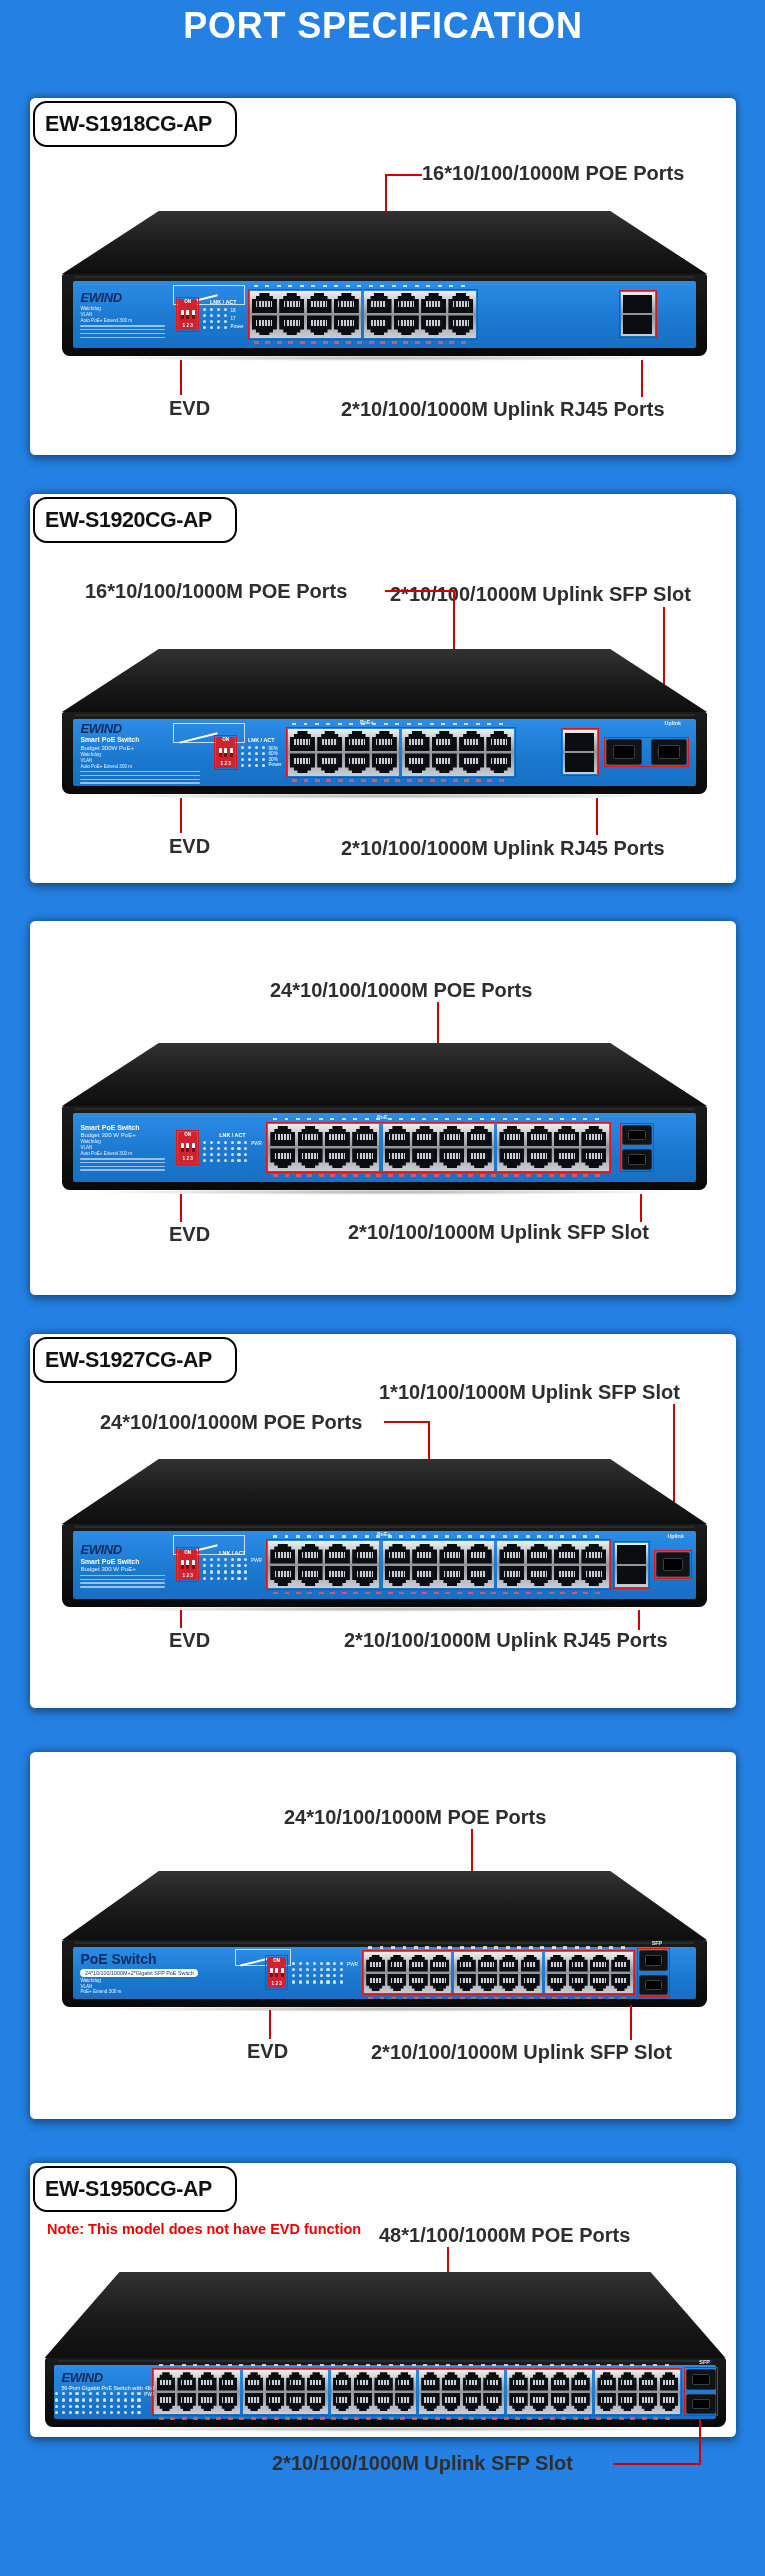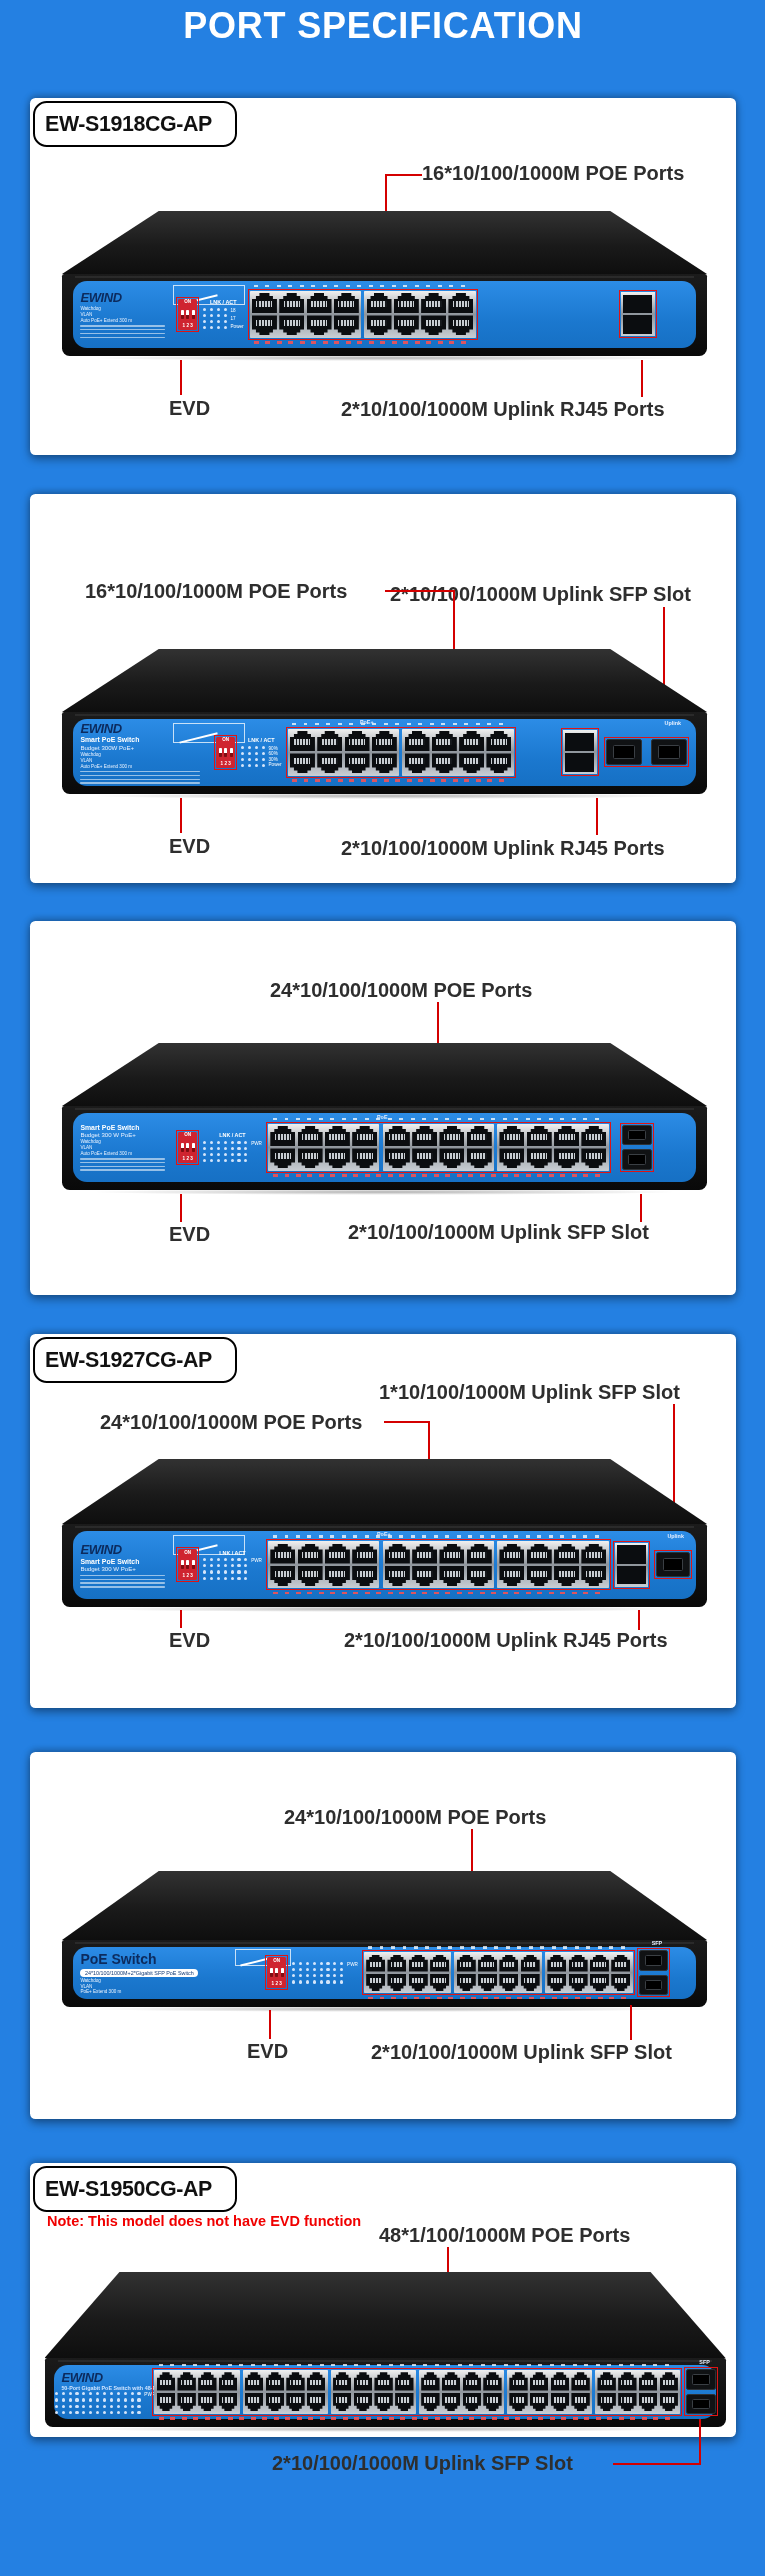--- a/index.html
+++ b/index.html
@@ -23,21 +23,21 @@
   .device{position:absolute;left:32px;width:645px;}
   .device::after{content:"";position:absolute;left:4%;right:4%;bottom:-5.4px;height:6.9px;
     background:radial-gradient(ellipse at center,rgba(0,0,0,.30),transparent 70%);}
   .sw-top{position:absolute;left:0;right:0;top:0;height:var(--toph);
     background:linear-gradient(180deg,#323232,#1a1a1a 55%,#0e0e0e);
     clip-path:polygon(15% 0,85% 0,100% 100%,0 100%);}
   .sw-front{position:absolute;left:0;right:0;top:var(--toph);bottom:0;
     background:linear-gradient(180deg,#1b1b1b,#090909);border-radius:2.3px 2.3px 7.7px 7.7px;}
   .sw-front::before{content:"";position:absolute;left:2%;right:2%;top:2.3px;height:1.5px;
     background:rgba(255,255,255,.07);}
-  .sw-panel{position:absolute;left:10.7px;right:10.7px;top:6.9px;bottom:8.4px;border-radius:14px;
+  .sw-panel{position:absolute;left:10.7px;right:10.7px;top:6.9px;bottom:8.4px;border-radius:2px;
     background:linear-gradient(180deg,#2c8ce6 0%,#1b78cf 60%,#1670c4 100%);
     display:flex;align-items:center;padding:0 7.7px;gap:6.1px;box-sizing:border-box;}
 
   .d0{top:113px;height:145px;--toph:63px;--pw:25px;--ph:20px;--tw:92px;}
   .d1{top:155px;height:145px;--toph:63px;--pw:25px;--ph:20px;--tw:130px;}
   .d2{top:122px;height:147px;--toph:63px;--pw:25px;--ph:20px;--tw:92px;}
   .d3{top:125px;height:148px;--toph:65px;--pw:25px;--ph:20px;--tw:92px;}
   .d4{top:119px;height:136px;--toph:69px;--pw:19px;--ph:17px;--tw:181px;}
   .d5{left:14.5px;width:681px;top:109px;height:155px;--toph:86px;--pw:18.4px;--ph:18.4px;--tw:87px;}
   .d5 .sw-top{clip-path:polygon(11% 0,89% 0,100% 100%,0 100%);}
@@ -210,20 +210,23 @@
         </div>
       </div>
   </div>
   <div class="vline" style="left:150px;top:262px;height:35px"></div>
   <div class="ann" style="left:139px;top:299px">EVD</div>
   <div class="vline" style="left:611px;top:262px;height:37px"></div>
   <div class="ann" style="left:311px;top:300px">2*10/100/1000M Uplink RJ45 Ports</div>
 </section>
 
 <section class="card" style="top:494px;height:389px">
+  <div class="model-box">
+      <span>EW-S1920CG-AP</span>
+    </div>
   <div class="ann" style="left:360px;top:89px">2*10/100/1000M Uplink SFP Slot</div>
   <div class="vline" style="left:633px;top:113px;height:129px"></div>
   <div class="ann" style="left:55px;top:86px">16*10/100/1000M POE Ports</div>
   <div class="hline" style="left:355px;top:96px;width:69px"></div>
   <div class="vline" style="left:423px;top:96px;height:138px"></div>
   <div class="device d1">
     <div class="sw-top"></div>
     <div class="sw-front">
         <div class="sw-panel">
           <div class="tblock">
@@ -673,21 +676,21 @@
   <div class="vline" style="left:239px;top:258px;height:29px"></div>
   <div class="ann" style="left:217px;top:288px">EVD</div>
   <div class="vline" style="left:600px;top:253px;height:35px"></div>
   <div class="ann" style="left:341px;top:289px">2*10/100/1000M Uplink SFP Slot</div>
 </section>
 
 <section class="card" style="top:2163px;height:274px">
   <div class="model-box">
       <span>EW-S1950CG-AP</span>
     </div>
-  <div class="note" style="left:17px;top:50px">Note: This model does not have EVD function</div>
+  <div class="note" style="left:17px;top:58px">Note: This model does not have EVD function</div>
   <div class="ann" style="left:349px;top:61px">48*1/100/1000M POE Ports</div>
   <div class="vline" style="left:417px;top:84px;height:122px"></div>
   <div class="device d5">
     <div class="sw-top"></div>
     <div class="sw-front">
         <div class="sw-panel">
           <div class="tblock">
             <div class="brand">EWIND</div>
             <div class="pline">50-Port Gigabit PoE Switch with 48-Port PoE</div>
             <div class="ledblock">

